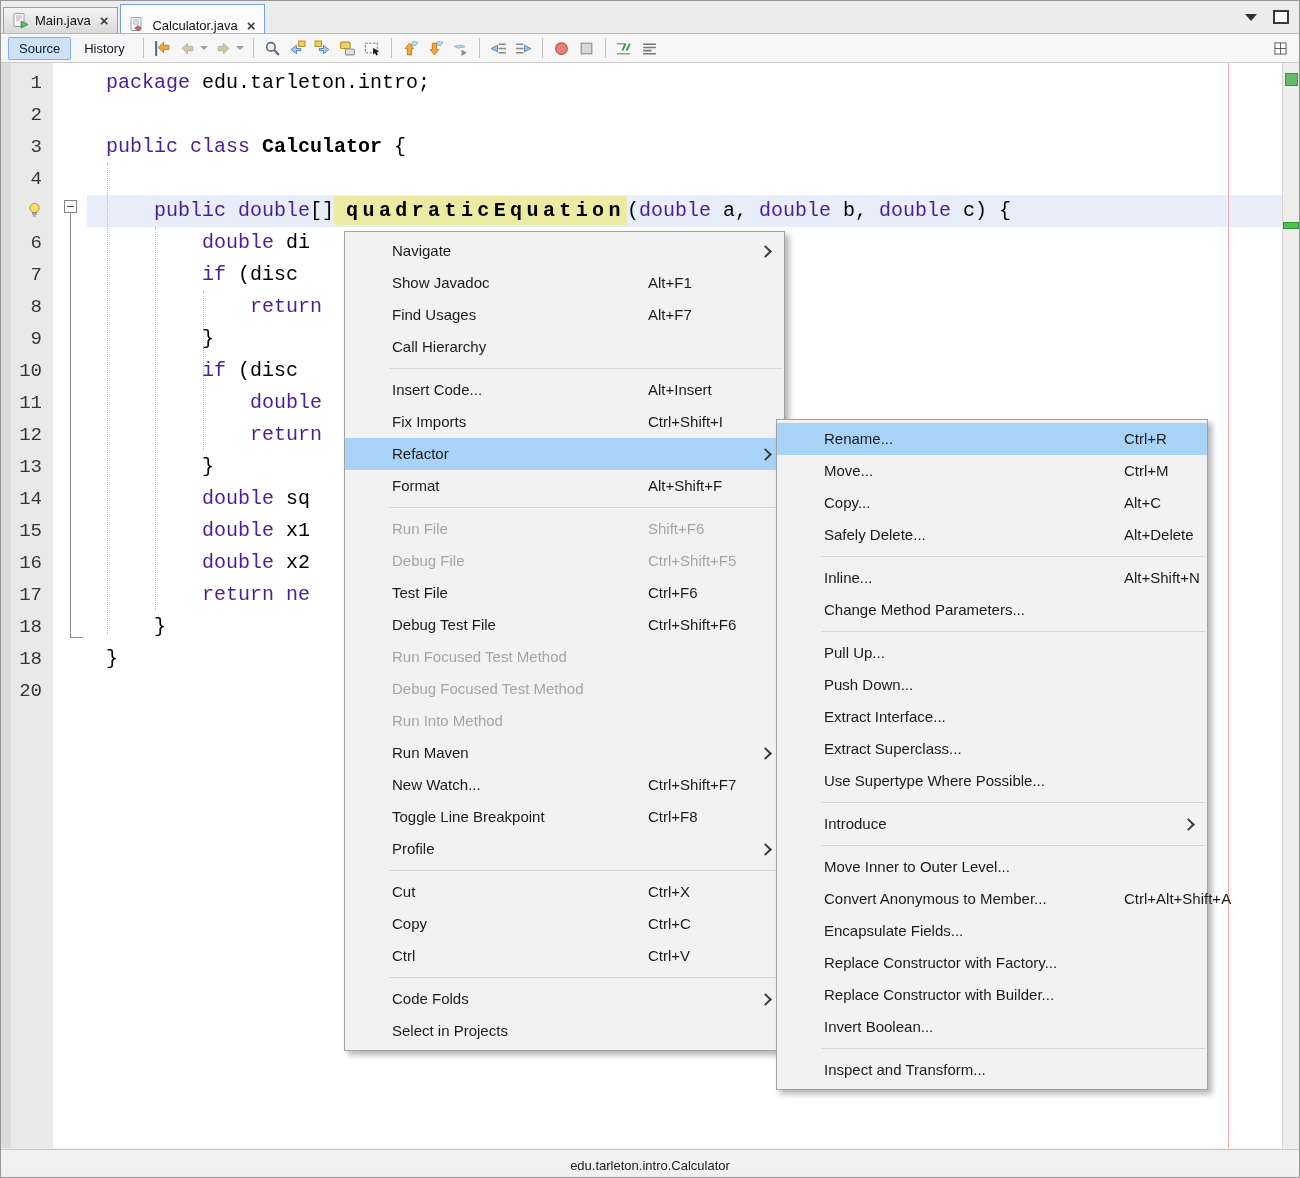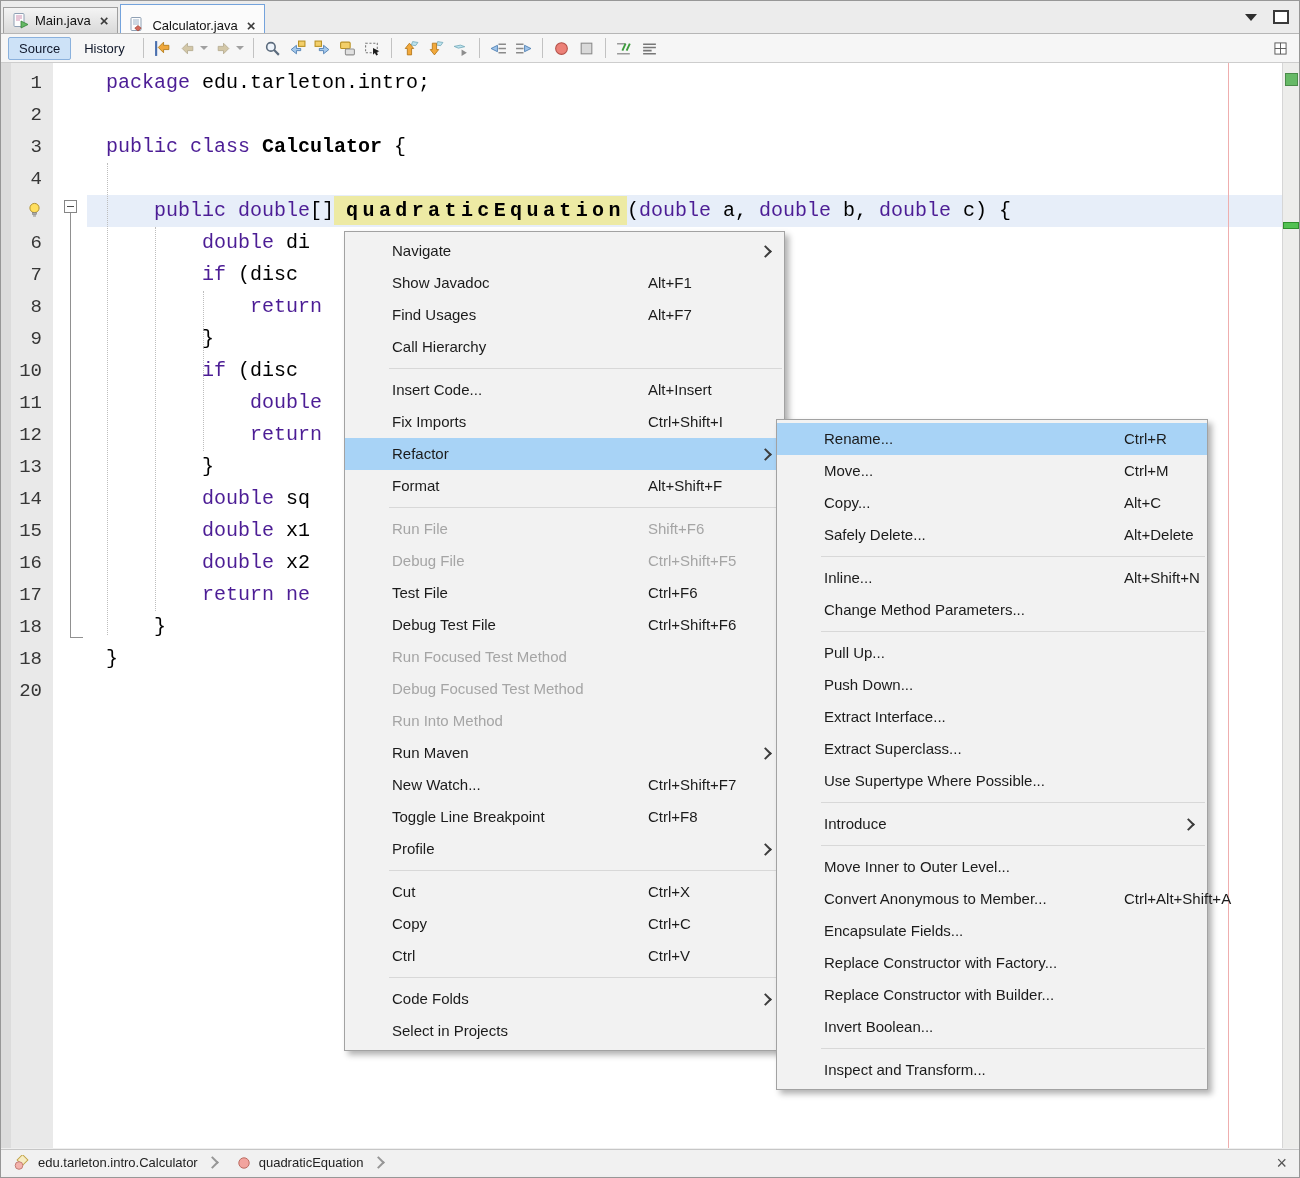--- a/index.html
+++ b/index.html
@@ -63,21 +63,21 @@
   .menu-item.disabled{color:#a5a5a5;}
   .mi-short{position:absolute;left:303px;top:0;}
   #refactor-menu .mi-short{left:347px;}
   .mi-arrow{position:absolute;right:14px;top:12px;width:7px;height:7px;
     border-top:2px solid #3c3c3c;border-right:2px solid #3c3c3c;transform:rotate(45deg);}
   .menu-sep{height:1px;background:#d8d8d8;margin:5px 2px 5px 44px;}
 
   
   .breadcrumb{position:absolute;left:0;top:1148px;height:26px;right:0;background:#f1f1f1;
     border-top:1px solid #c6c6c6;display:flex;align-items:center;padding:0 12px;gap:8px;
-    font-size:13px;color:#222;box-sizing:border-box;}
+    font-size:13px;color:#222;box-sizing:border-box;flex-direction:column;}
   .bc-chev{width:7px;height:7px;border-top:2px solid #969696;border-right:2px solid #969696;transform:rotate(45deg);margin:0 2px;}
   .bc-close{margin-left:auto;font-size:18px;color:#555;line-height:1;}
 </style>
 </head>
 <body>
 
 <div class="window">
 
   <div class="tabbar">
     <div class="tab">

